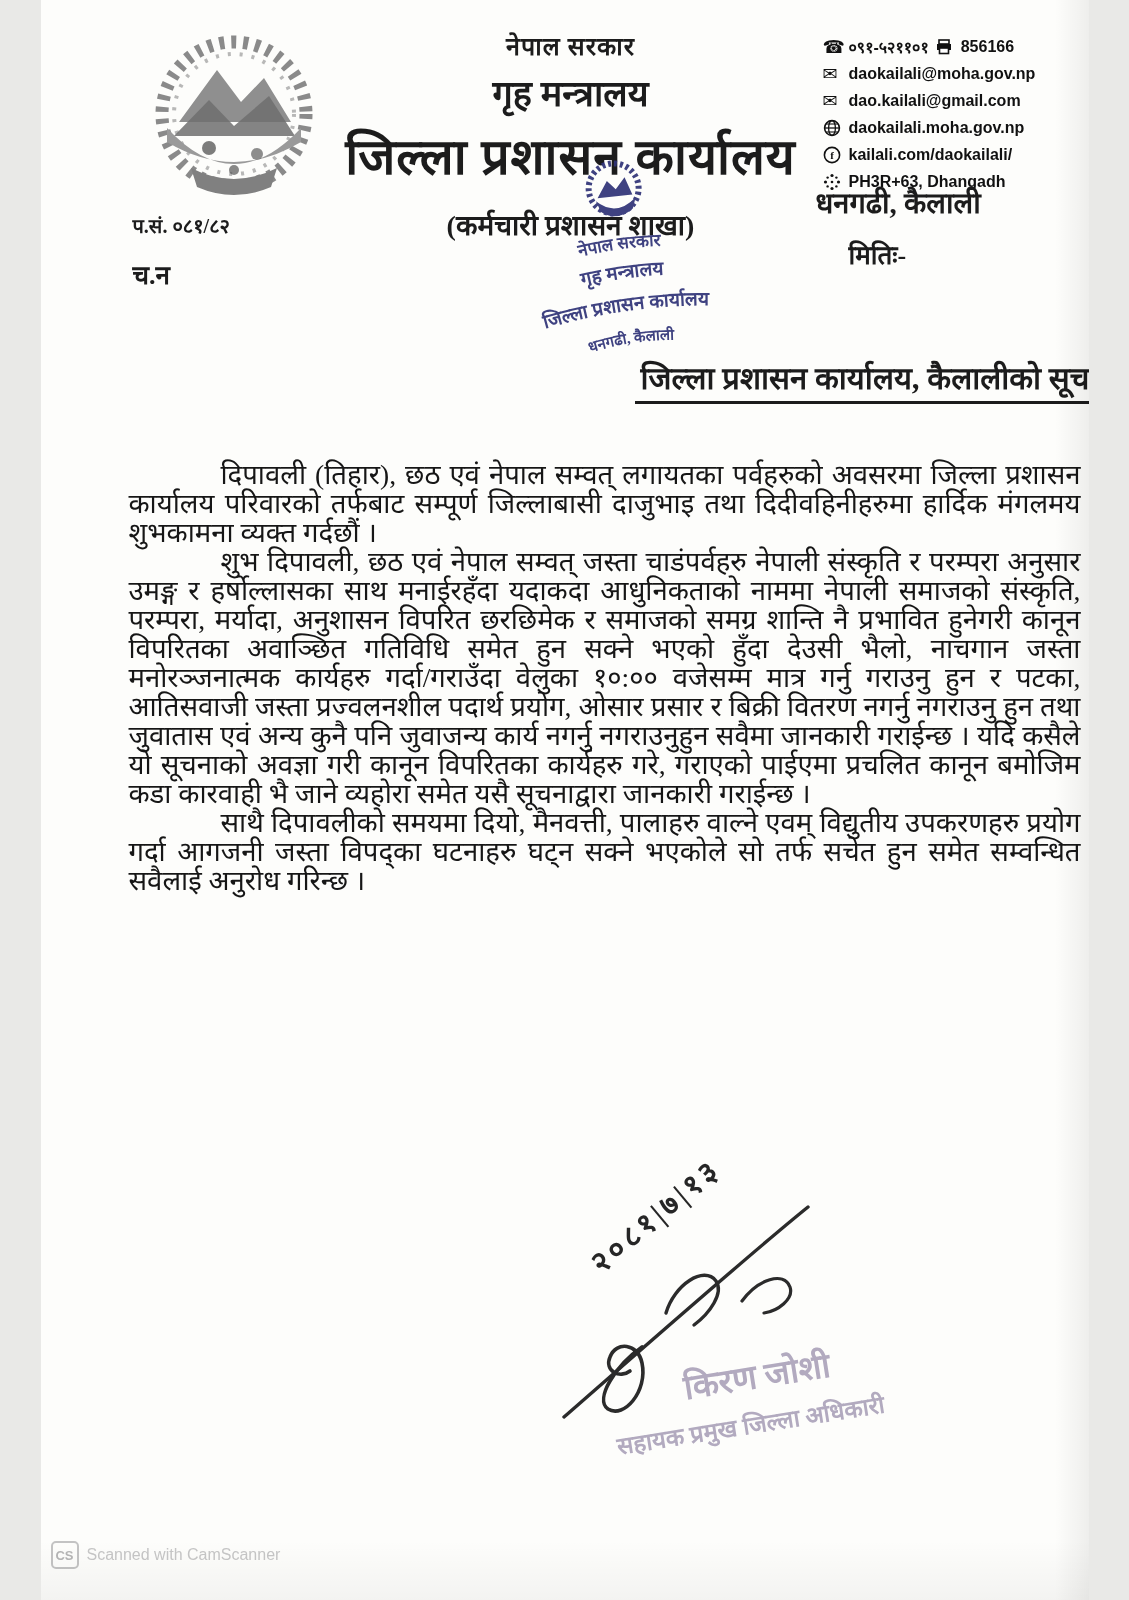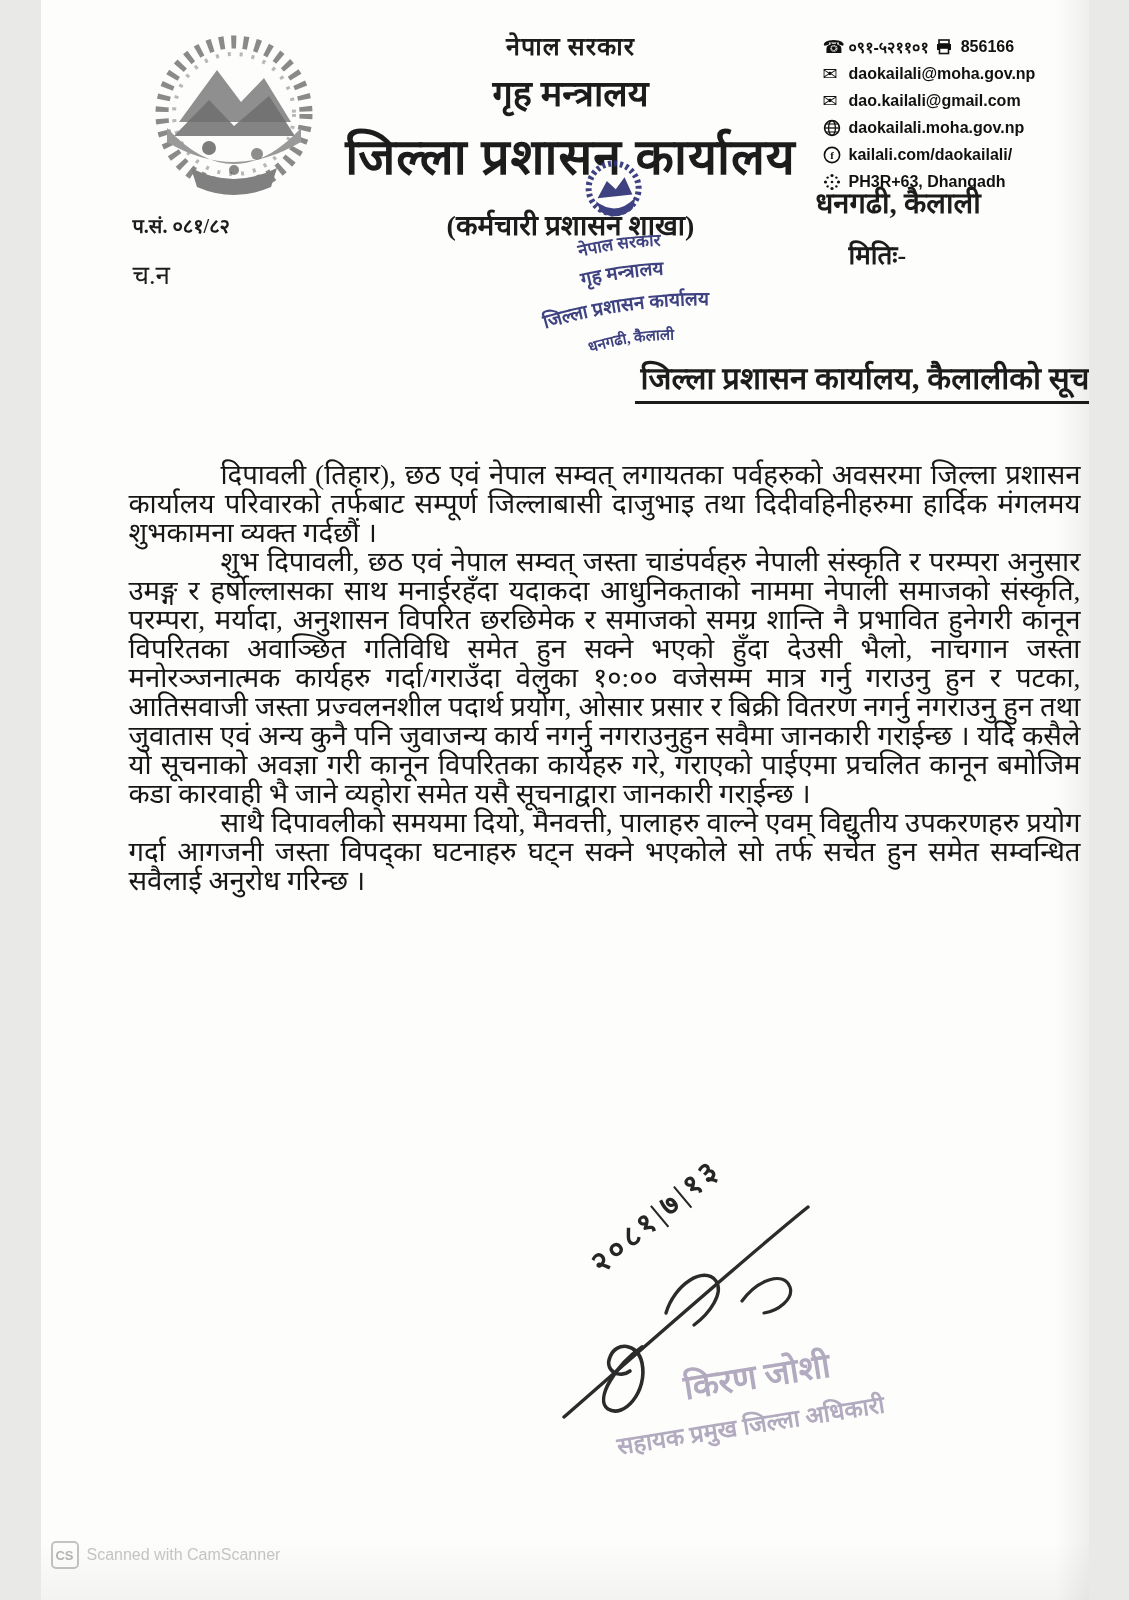--- a/index.html
+++ b/index.html
@@ -22,21 +22,21 @@
   .branch-line{font-size:28px;font-weight:bold;margin-top:16px;}
 
   .contact{position:absolute;left:782px;top:33px;width:330px;
     font-family:"Liberation Sans","DejaVu Sans",sans-serif;}
   .contact-row{display:flex;align-items:center;height:27px;font-size:16px;font-weight:bold;color:#111;}
   .contact-row .ic{width:26px;display:inline-flex;justify-content:flex-start;align-items:center;font-size:18px;}
   .city-line{position:absolute;left:775px;top:182px;font-size:29px;font-weight:bold;}
   .miti-label{position:absolute;left:808px;top:220px;font-size:26px;font-weight:bold;margin-top:16px;}
 
   .refno{position:absolute;left:92px;top:212px;font-size:20px;font-weight:bold;}
-  .chno{position:absolute;left:92px;top:256px;font-size:26px;font-weight:normal;}
+  .chno{position:absolute;left:92px;top:256px;font-size:26px;font-weight:bold;}
 
   
   .stamp{position:absolute;left:446px;top:158px;width:270px;height:220px;
     transform:rotate(-6deg);opacity:.92;pointer-events:none;}
 
   
   .title-wrap{position:absolute;left:0;top:356px;width:1080px;text-align:right;font-size:31px;font-weight:bold;margin-left:36px;}
   .title-underline{border-bottom:3px solid #1c1c1c;padding:0 14px 5px 6px;}
   .title-danda{margin-left:16px;}
 

